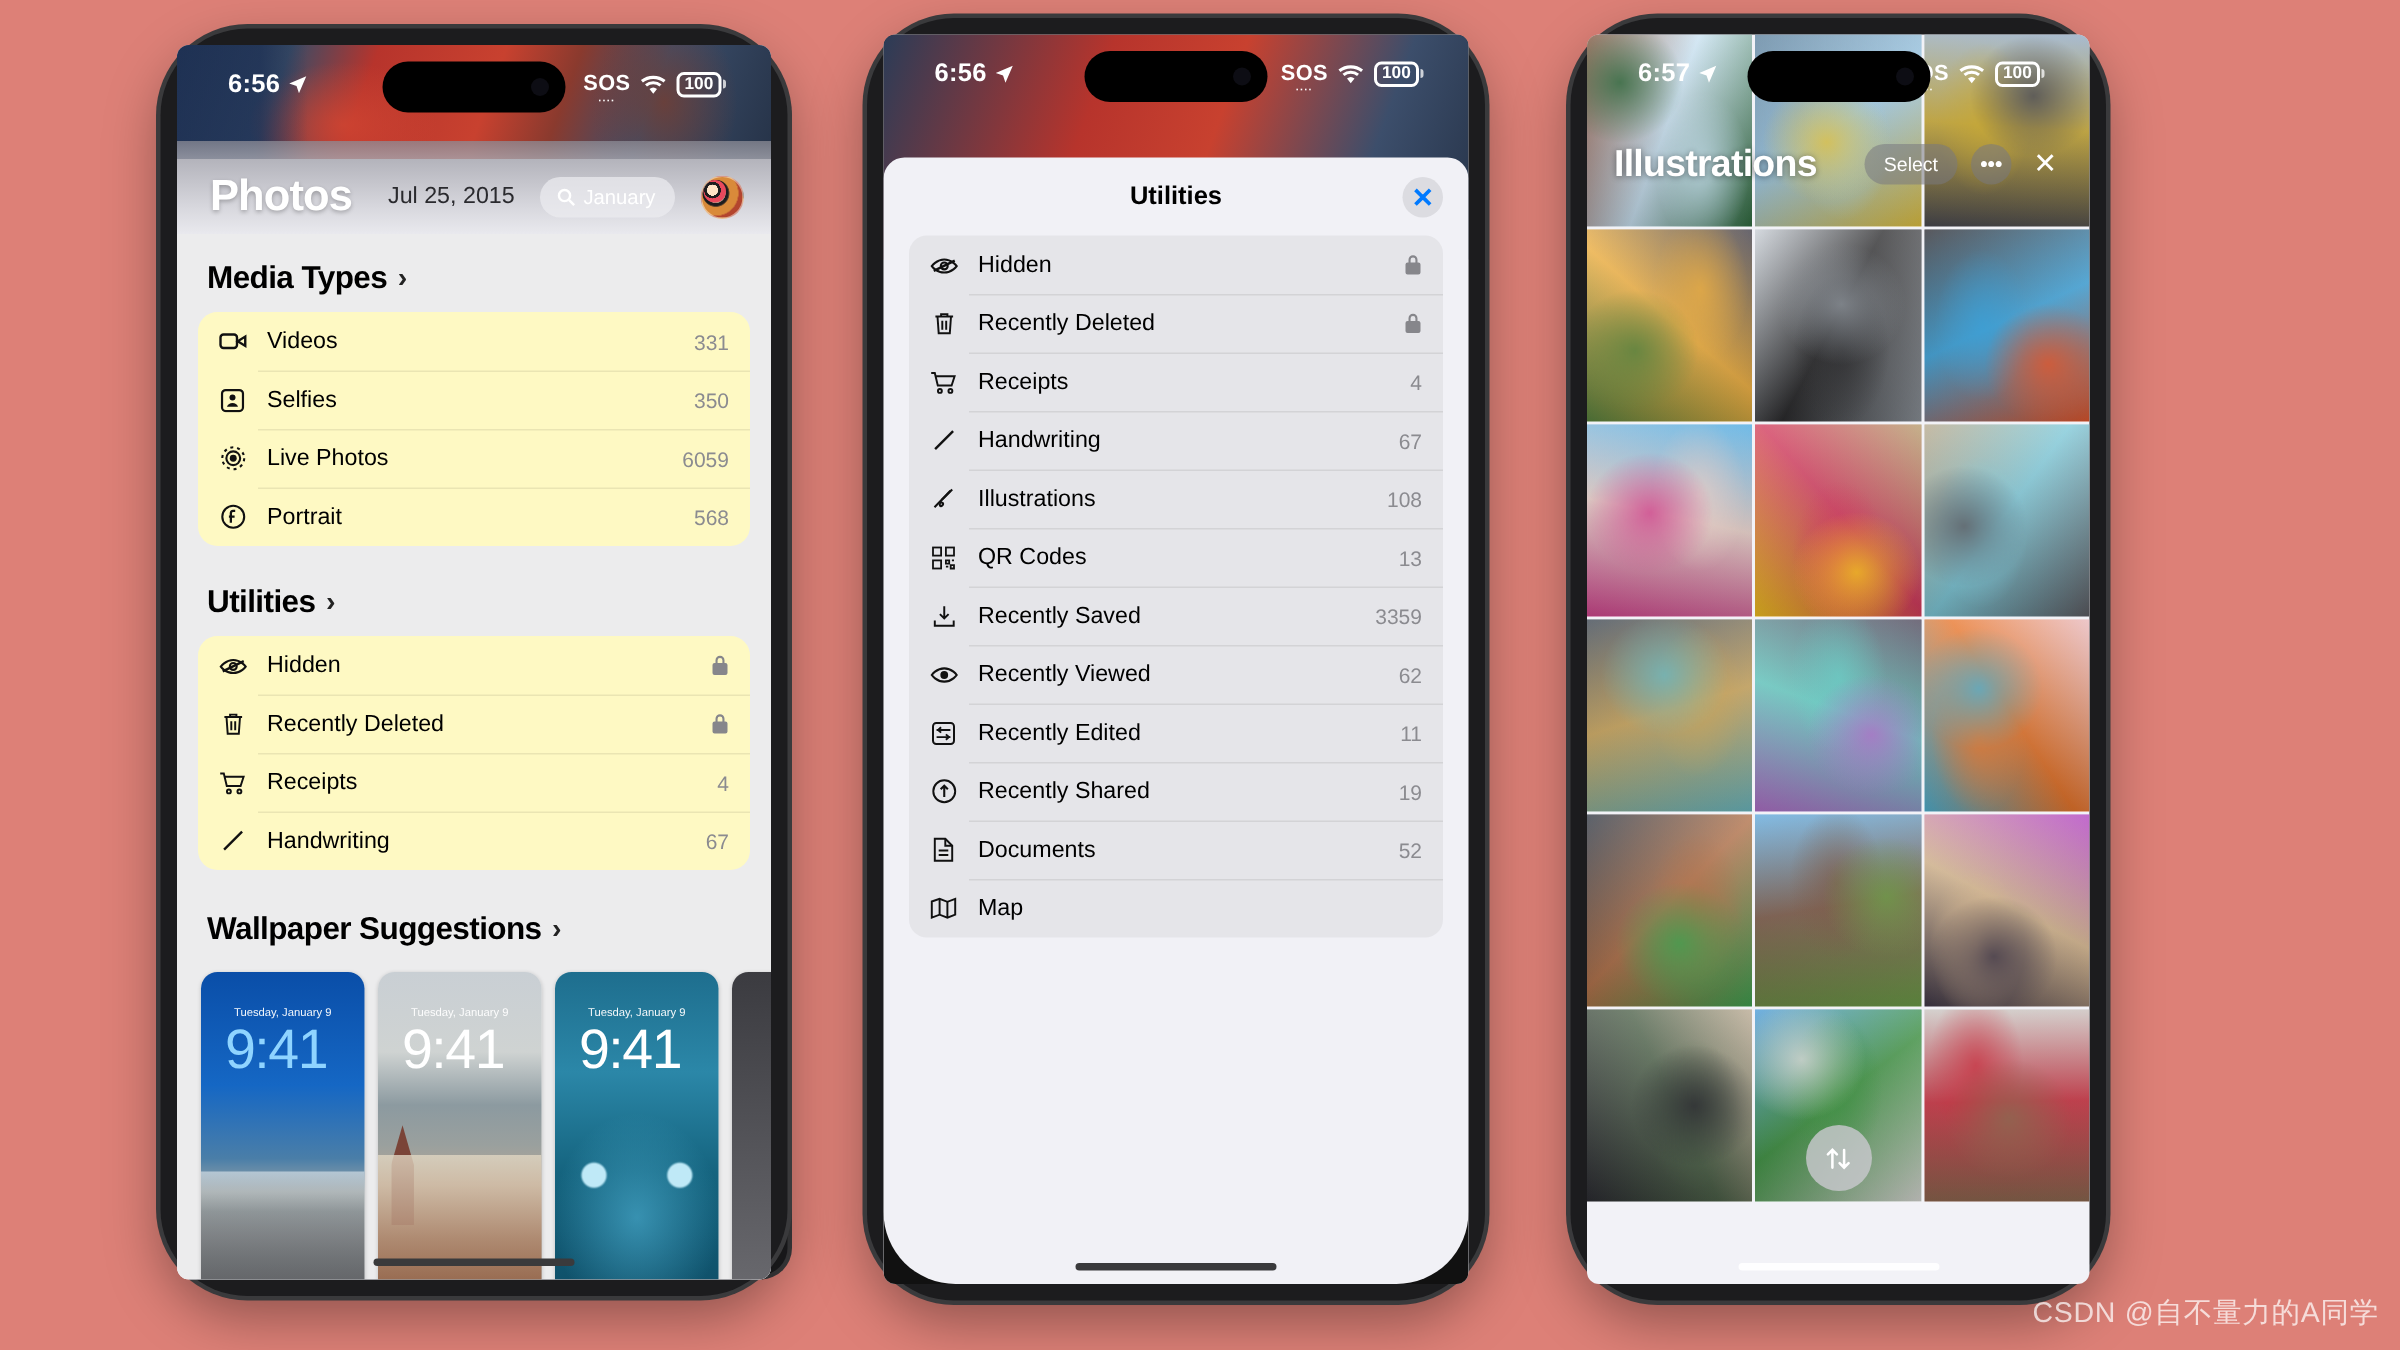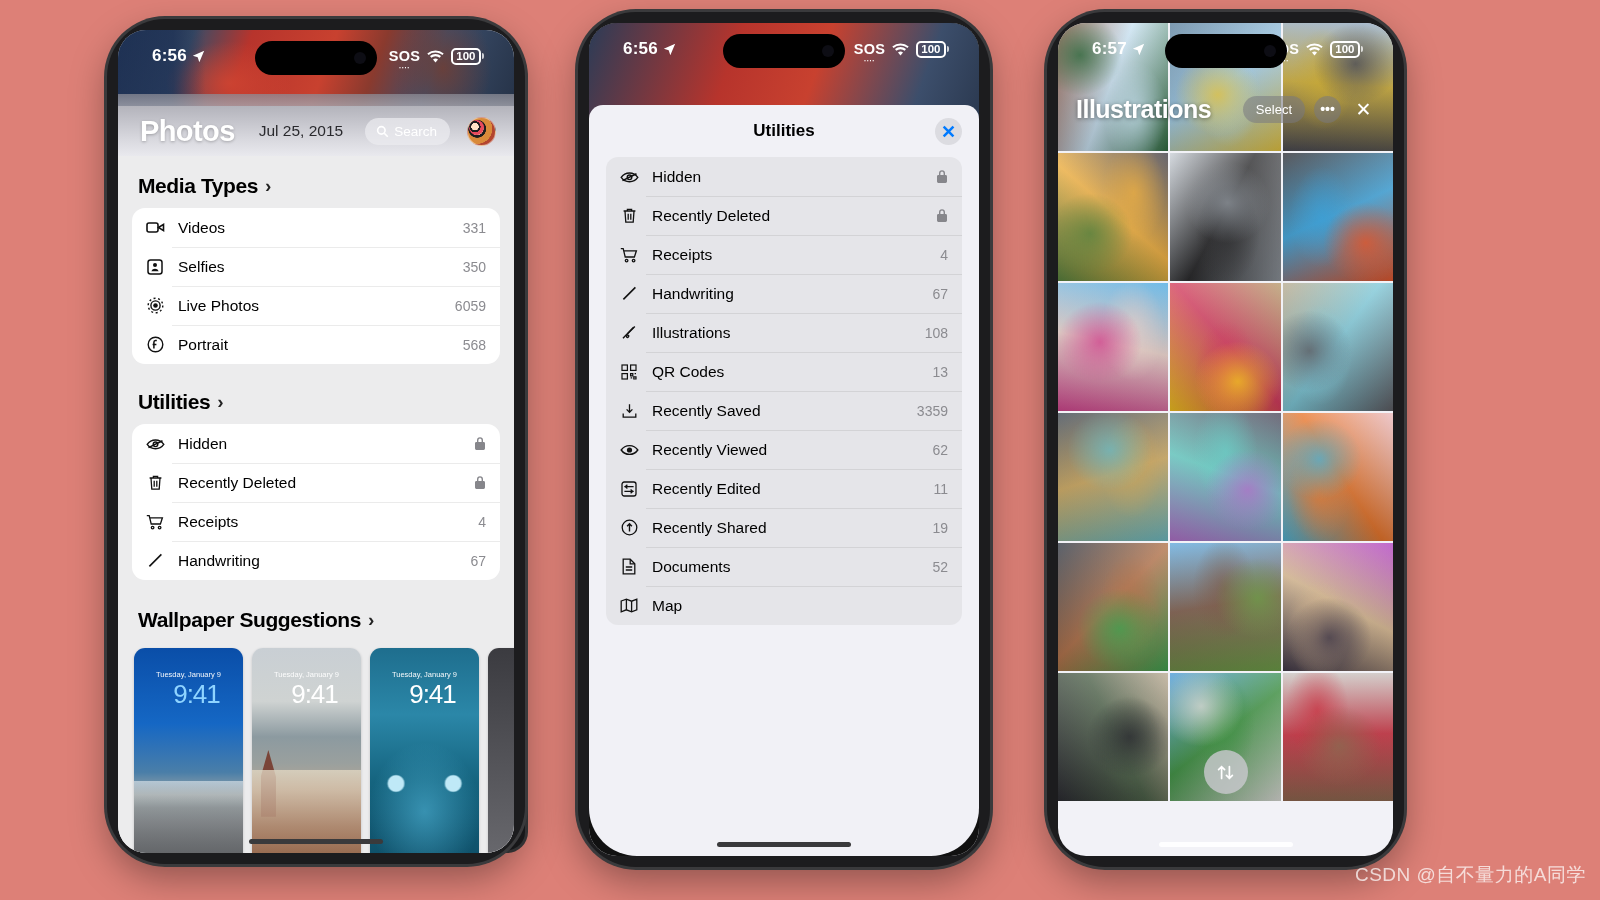--- a/index.html
+++ b/index.html
@@ -13,21 +13,21 @@
   
   .phone {
     position:absolute;
     border-radius:58px;
     background:#1c1c1e;
     box-shadow:0 0 0 3px #3a3a3c, 0 14px 36px rgba(0,0,0,.35);
     padding:11px;
   }
   .phone .screen {
     width:100%; height:100%;
-    border-radius:28px;
+    border-radius:8px;
     overflow:hidden;
     position:relative;
     background:#f2f2f7;
   }
   
   .ghost {
     position:absolute;
     left:489px; top:60px;
     width:36px; height:790px;
     border-radius:40px;
@@ -109,38 +109,38 @@
   .p1-scroll{
     position:absolute;top:126px;left:0;right:0;bottom:0;
     background:#ececed;padding:0 14px;overflow:hidden;
   }
   .sec-head{
     display:flex;align-items:center;gap:7px;
     font-size:21px;font-weight:bold;color:#000;letter-spacing:-.4px;
     padding:18px 6px 10px 6px;
   }
   .sec-head .chev{font-size:19px;color:#000;font-weight:600;opacity:.85;}
-  .card{background:#ffffff;border-radius:13px;overflow:hidden;}
+  .card{background:#fef9c3;border-radius:13px;overflow:hidden;}
   .row{
     display:flex;align-items:center;height:39px;padding:0 14px 0 13px;gap:13px;
     position:relative;
   }
   .row + .row::before{content:"";position:absolute;left:40px;right:0;top:0;height:1px;background:rgba(0,0,0,.08);}
   .row .ic{width:20px;display:flex;justify-content:center;align-items:center;color:#111;flex:0 0 20px;}
   .row .lbl{font-size:15.5px;color:#000;flex:1;}
   .row .cnt{font-size:14px;color:#8b8b90;}
   .row .lock{color:#86868b;}
 
   .wp-strip{display:flex;gap:9px;padding:6px 2px 0 2px;}
   .wp{
     width:109px;height:222px;border-radius:11px;overflow:hidden;position:relative;
     flex:0 0 auto;box-shadow:0 1px 3px rgba(0,0,0,.18);
   }
   .wp .wp-day{position:absolute;top:22px;left:0;right:0;text-align:center;color:#fff;font-size:7.5px;opacity:.95;}
-  .wp .wp-time{position:absolute;top:31px;left:16px;right:0;text-align:center;color:#fff;font-size:26px;font-weight:500;letter-spacing:-1px;}
+  .wp .wp-time{position:absolute;top:31px;left:16px;right:0;color:#fff;font-size:37px;font-weight:500;letter-spacing:-1px;}
   .wp1{background:linear-gradient(180deg,#0a4ea8 0%,#1567c4 34%,#4a7ea8 56%,#9aa5a8 66%,#8d9296 80%,#6e7276 100%);}
   .wp1 .wp-time{color:#8fd4ff;}
   .wp1::after{content:"";position:absolute;left:0;right:0;bottom:0;height:40%;
     background:linear-gradient(180deg,rgba(255,255,255,.5),rgba(120,120,120,.2) 30%,rgba(90,92,95,.9));}
   .wp2{background:linear-gradient(180deg,#c9cfd4 0%,#cfd3d2 24%,#8c9aa0 40%,#9aa09e 52%,#b9a894 64%,#8d6d55 80%,#6d5946 100%);}
   .wp2::before{content:"";position:absolute;left:8%;top:46%;width:14%;height:30%;background:#7a4438;clip-path:polygon(50% 0,100% 40%,100% 100%,0 100%,0 40%);}
   .wp2::after{content:"";position:absolute;left:0;right:0;bottom:0;height:45%;
     background:linear-gradient(180deg,rgba(225,215,195,.8),rgba(150,90,60,.75));}
   .wp3{background:linear-gradient(180deg,#1e6e8e 0%,#2b87a8 30%,#15647f 60%,#0e4d66 100%);}
   .wp3::before{content:"";position:absolute;left:50%;top:40%;transform:translateX(-50%);
@@ -242,21 +242,21 @@
     </div>
 
     <div class="p1-header">
       <div class="p1-title">Photos</div>
       <div class="p1-date">Jul 25, 2015</div>
       <div class="p1-search">
         <svg viewBox="0 0 16 16" fill="none" stroke="#fff" stroke-width="2">
             <circle cx="6.6" cy="6.6" r="4.6"></circle>
             <path d="M10.2 10.2 14.5 14.5"></path>
           </svg>
-        <span>Search</span>
+        <span>January</span>
       </div>
       <div class="p1-avatar"></div>
     </div>
 
     <div class="p1-scroll">
 
       <div class="sec-head">
         <span>Media Types</span>
         <span class="chev">›</span>
       </div>

